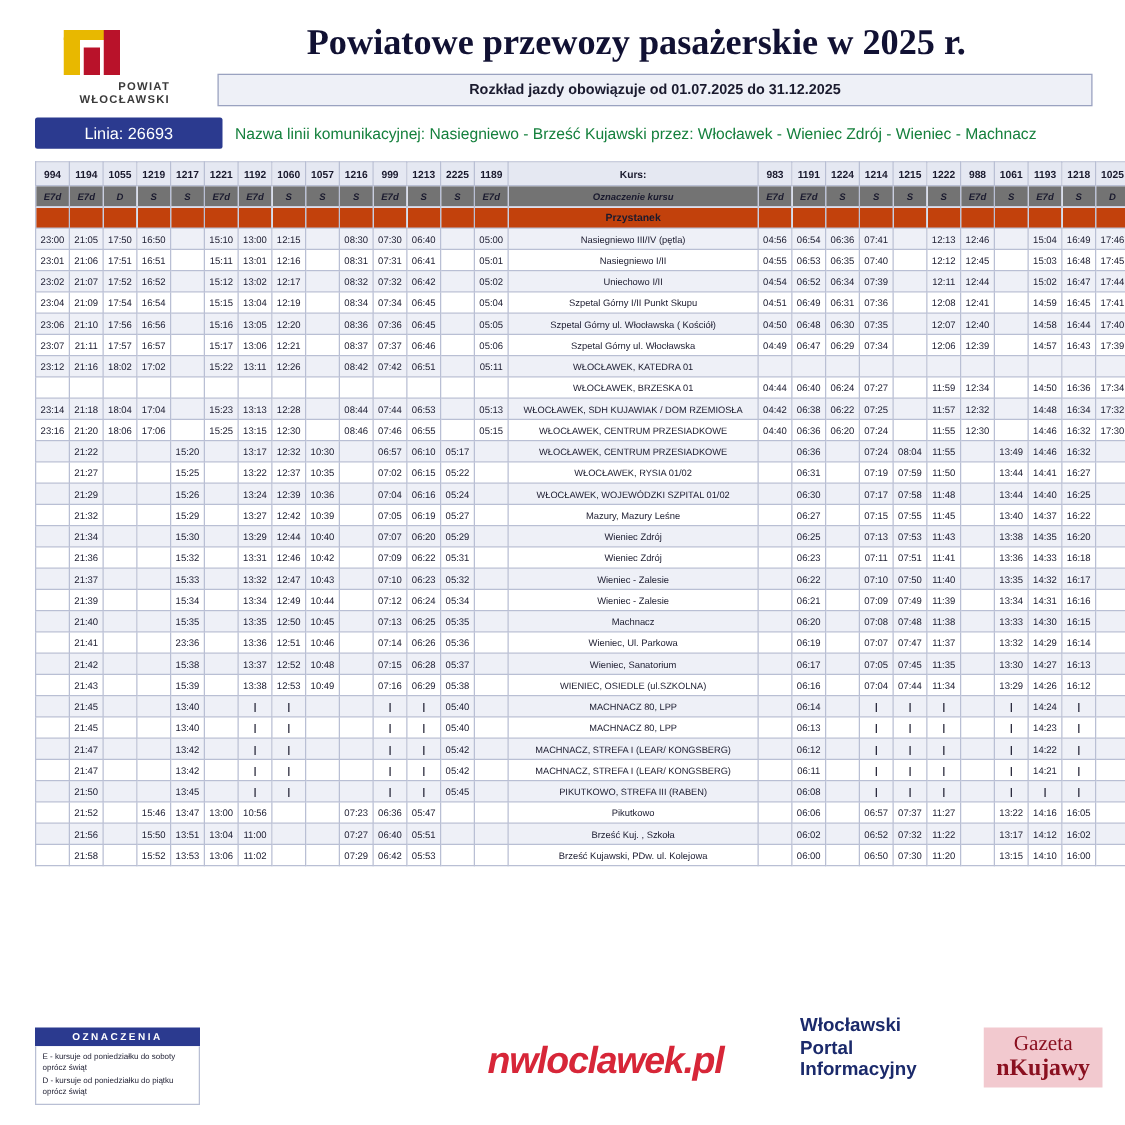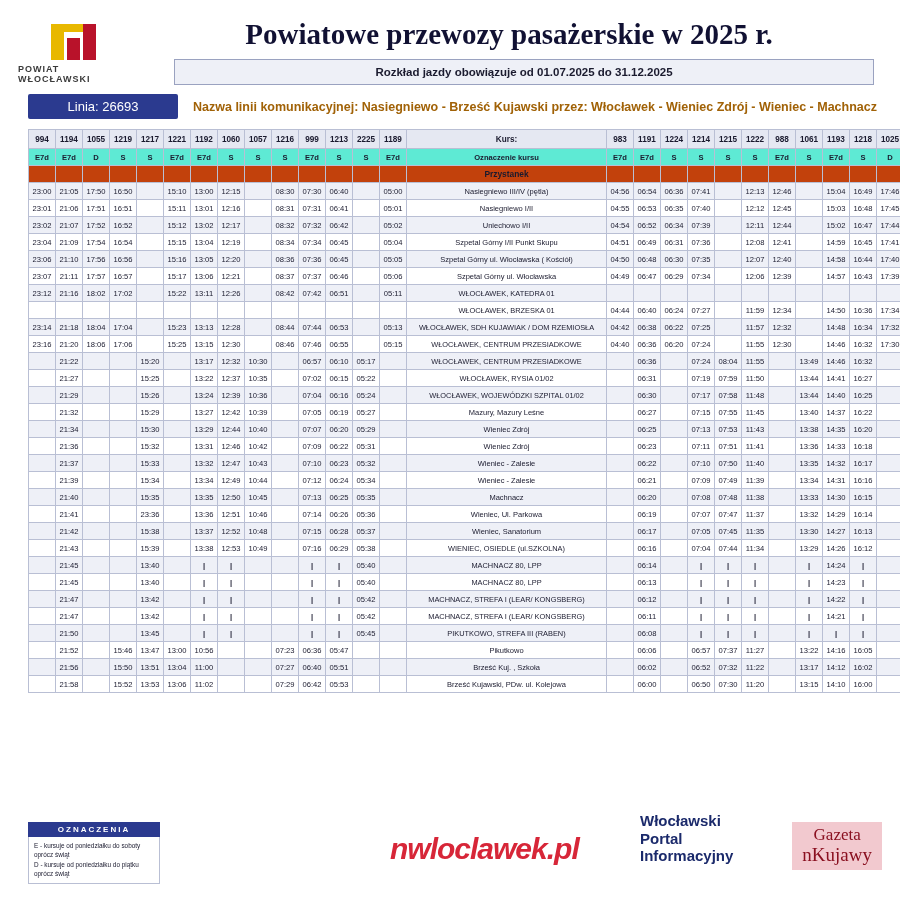--- a/index.html
+++ b/index.html
@@ -6,21 +6,21 @@
   body{
     width:900px;height:900px;background:#ffffff;
     font-family:"Liberation Sans", sans-serif;
     color:#1a1a2e;
     overflow:hidden;
   }
   .page{position:relative;width:900px;height:900px;}
 
   
   .header{display:flex;align-items:flex-start;padding:14px 18px 0 18px;}
-  .logo{width:118px;flex:0 0 118px;text-align:left;padding-top:10px;}
+  .logo{width:118px;flex:0 0 118px;text-align:right;padding-top:10px;}
   .logo .mark{
     width:52px;height:36px;margin:0 auto;position:relative;
   }
   .logo .mark span{position:absolute;bottom:0;display:block;}
   .logo .mark .b1{left:0;width:13px;height:30px;background:#e8b800;}
   .logo .mark .b2{left:16px;width:13px;height:22px;background:#b9122a;}
   .logo .mark .b3{left:32px;width:13px;height:36px;background:#b9122a;}
   .logo .mark .top{left:0;top:0;width:45px;height:8px;background:#e8b800;}
   .logo .t1{font-size:9px;font-weight:bold;letter-spacing:1px;color:#3a3a3a;margin-top:4px;}
   .logo .t2{font-size:9px;font-weight:bold;letter-spacing:1px;color:#3a3a3a;}
@@ -36,35 +36,35 @@
     text-align:center;font-size:11.5px;font-weight:bold;padding:6px 0;
     margin:0 8px 0 38px;
   }
 
   .linebar{display:flex;align-items:center;margin:9px 18px 0 28px;}
   .line-badge{
     background:#2b3a8f;color:#fff;font-size:13px;font-weight:normal;
     padding:5px 0;width:150px;text-align:center;border-radius:2px;
   }
   .line-name{
-    flex:1;text-align:center;font-size:12.5px;font-weight:bold;color:#a16207;
+    flex:1;font-size:12.5px;font-weight:normal;color:#15803d;
     padding-left:10px;
   }
 
   
   .tablewrap{margin:10px 28px 0 28px;}
   table{border-collapse:collapse;width:100%;table-layout:fixed;}
   td,th{
     border:1px solid #b9bfd4;
     font-size:7.6px;text-align:center;height:16px;padding:0 1px;
     white-space:nowrap;overflow:hidden;
     font-family:"Liberation Sans", sans-serif;
   }
   tr.head-num td{background:#e5e8f2;font-weight:bold;font-size:8.2px;height:18px;}
-  tr.head-mark td{background:#5eead4;font-weight:bold;font-size:7.6px;height:16px;}
+  tr.head-mark td{background:#737373;font-weight:bold;font-size:7.6px;height:16px;font-style:italic;}
   td.kurs-col{font-weight:bold;font-size:8.6px;}
   tr.przystanek td{background:#c2410c;font-weight:bold;font-size:8.4px;height:16px;}
   tr.alt td{background:#eef0f7;}
   tr.plain td{background:#ffffff;}
   td.stopname{font-size:7.5px;}
   td.stopname.caps{font-size:7.4px;}
   .pipe{font-weight:bold;}
 
   
   .legend{
@@ -84,21 +84,21 @@
   .wm-nw{left:390px;bottom:34px;color:#d72638;}
   .wm-nw .b{font-size:30px;font-weight:bold;font-style:italic;letter-spacing:-1px;}
   .wm-nw .s{font-size:17px;font-weight:bold;font-style:italic;margin-top:-6px;}
   .wm-portal{left:640px;bottom:36px;color:#1b2a6b;line-height:1.15;}
   .wm-portal div{font-size:15px;font-weight:bold;}
   .wm-gaz{
     right:18px;bottom:30px;background:#f2c9cf;color:#8a1020;
     padding:4px 10px;text-align:center;line-height:1.1;
   }
   .wm-gaz .g1{font-size:17px;font-family:"Liberation Serif",serif;}
-  .wm-gaz .g2{font-size:19px;font-weight:normal;font-family:"Liberation Serif",serif;}
+  .wm-gaz .g2{font-size:19px;font-weight:bold;font-family:"Liberation Serif",serif;}
 </style>
 </head>
 <body>
 
 <div class="page">
 
   <div class="header">
     <div class="logo">
       <div class="mark">
         <span class="top"></span>

